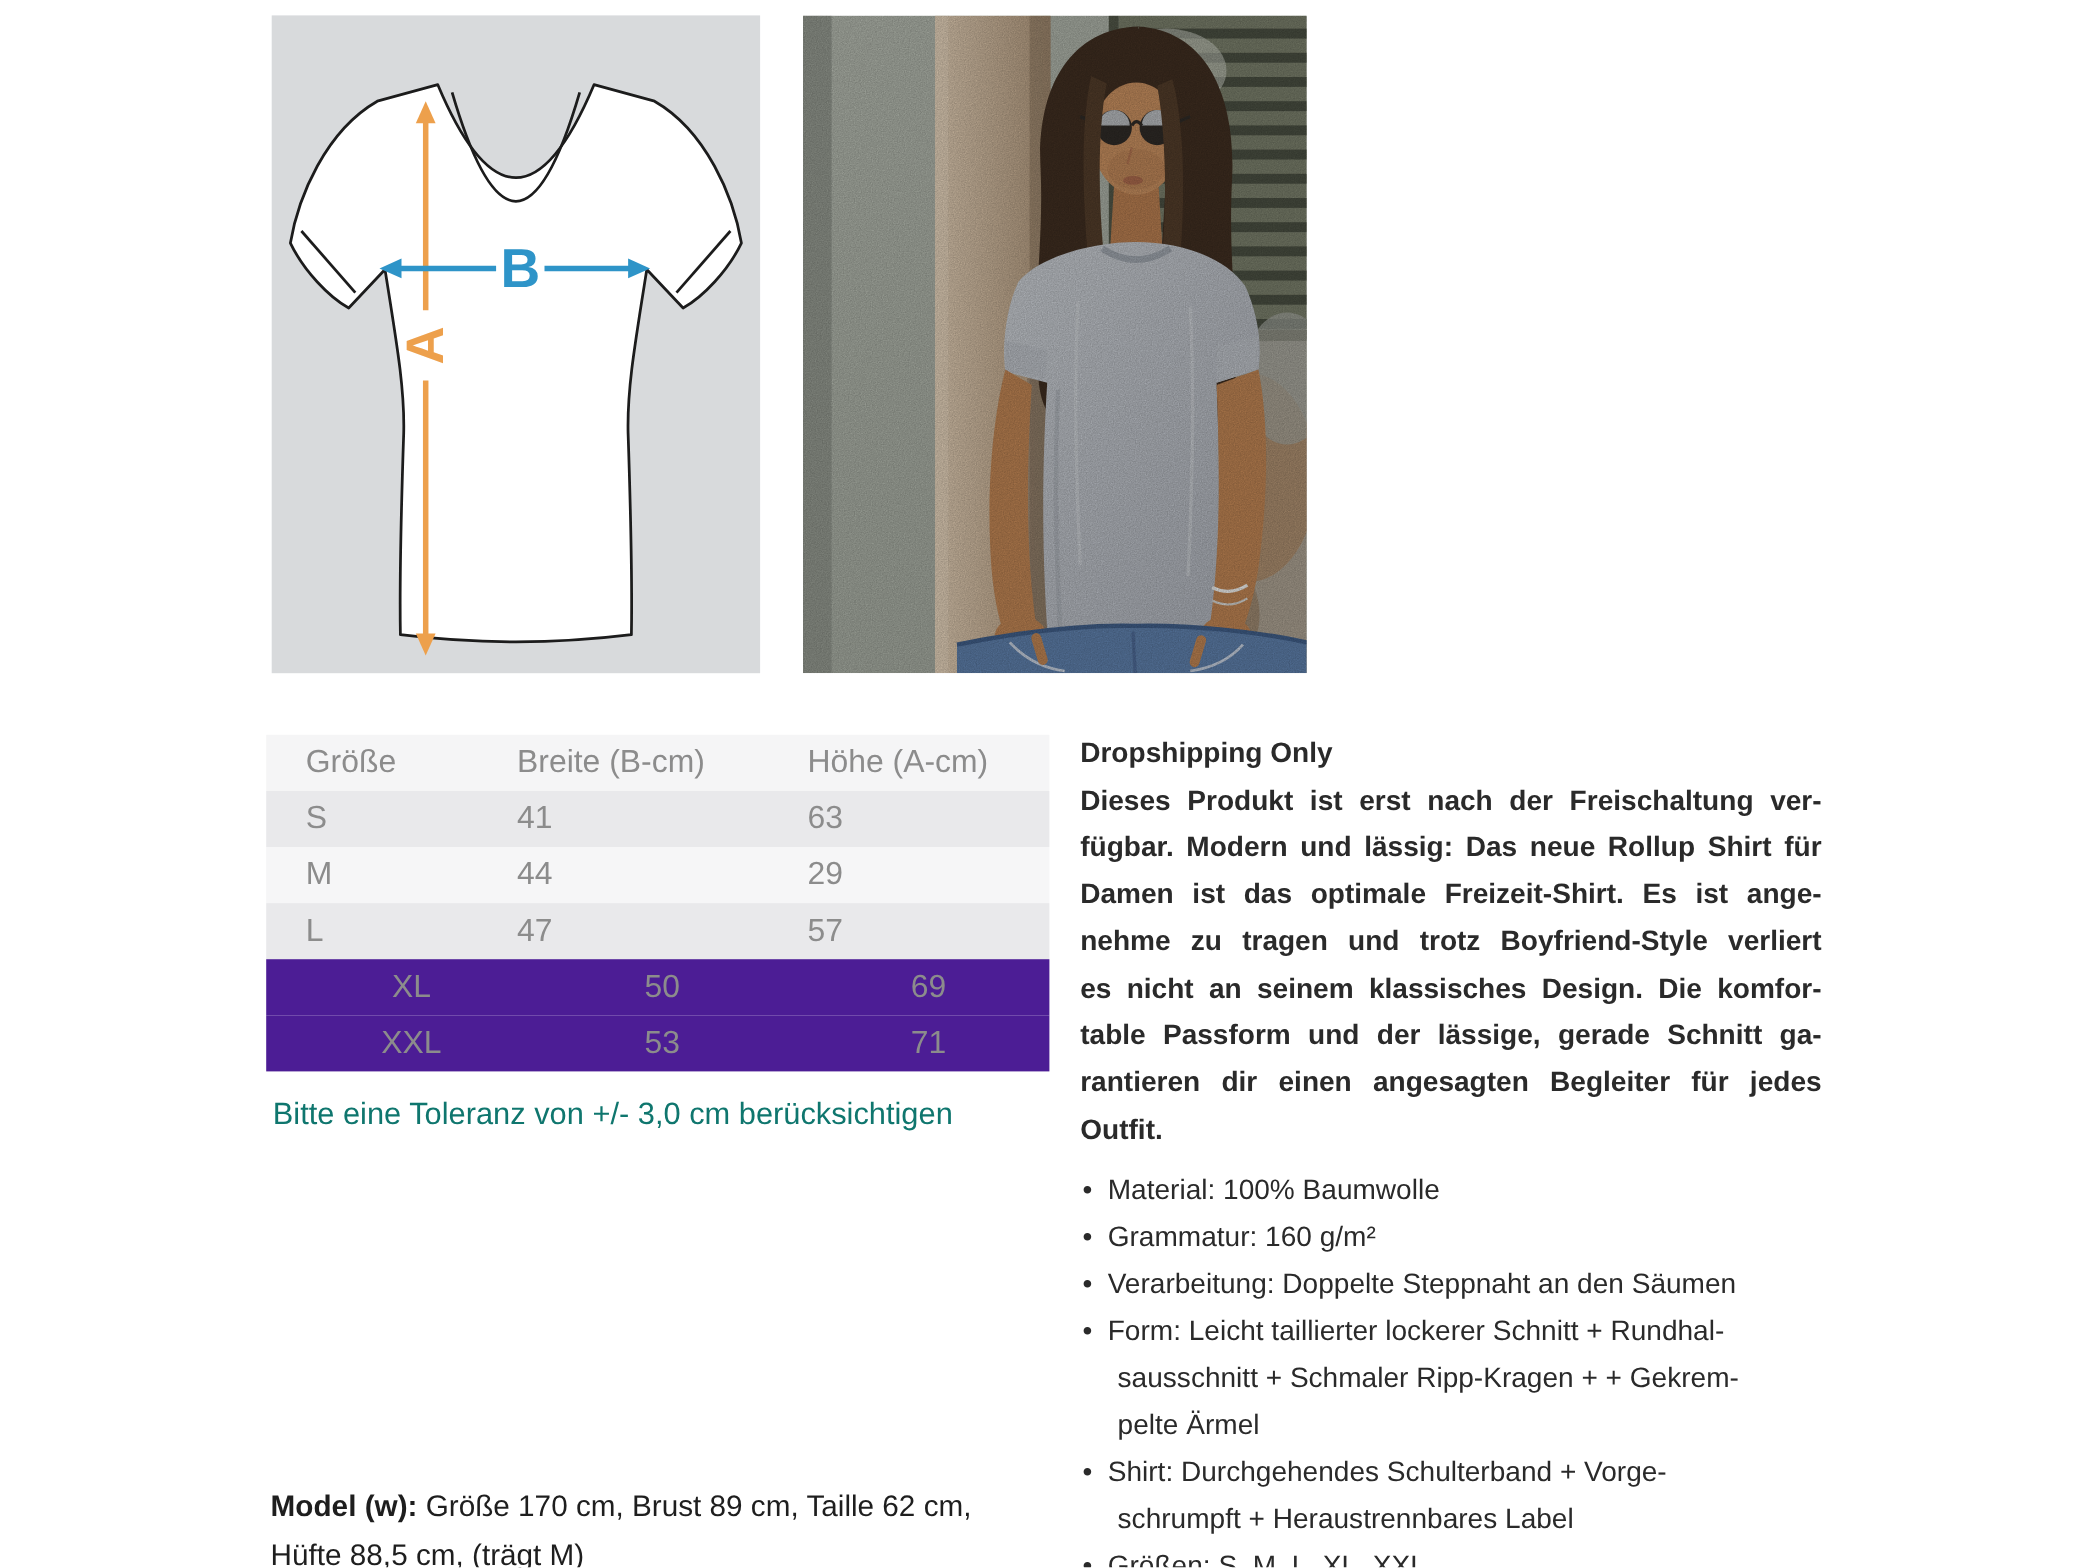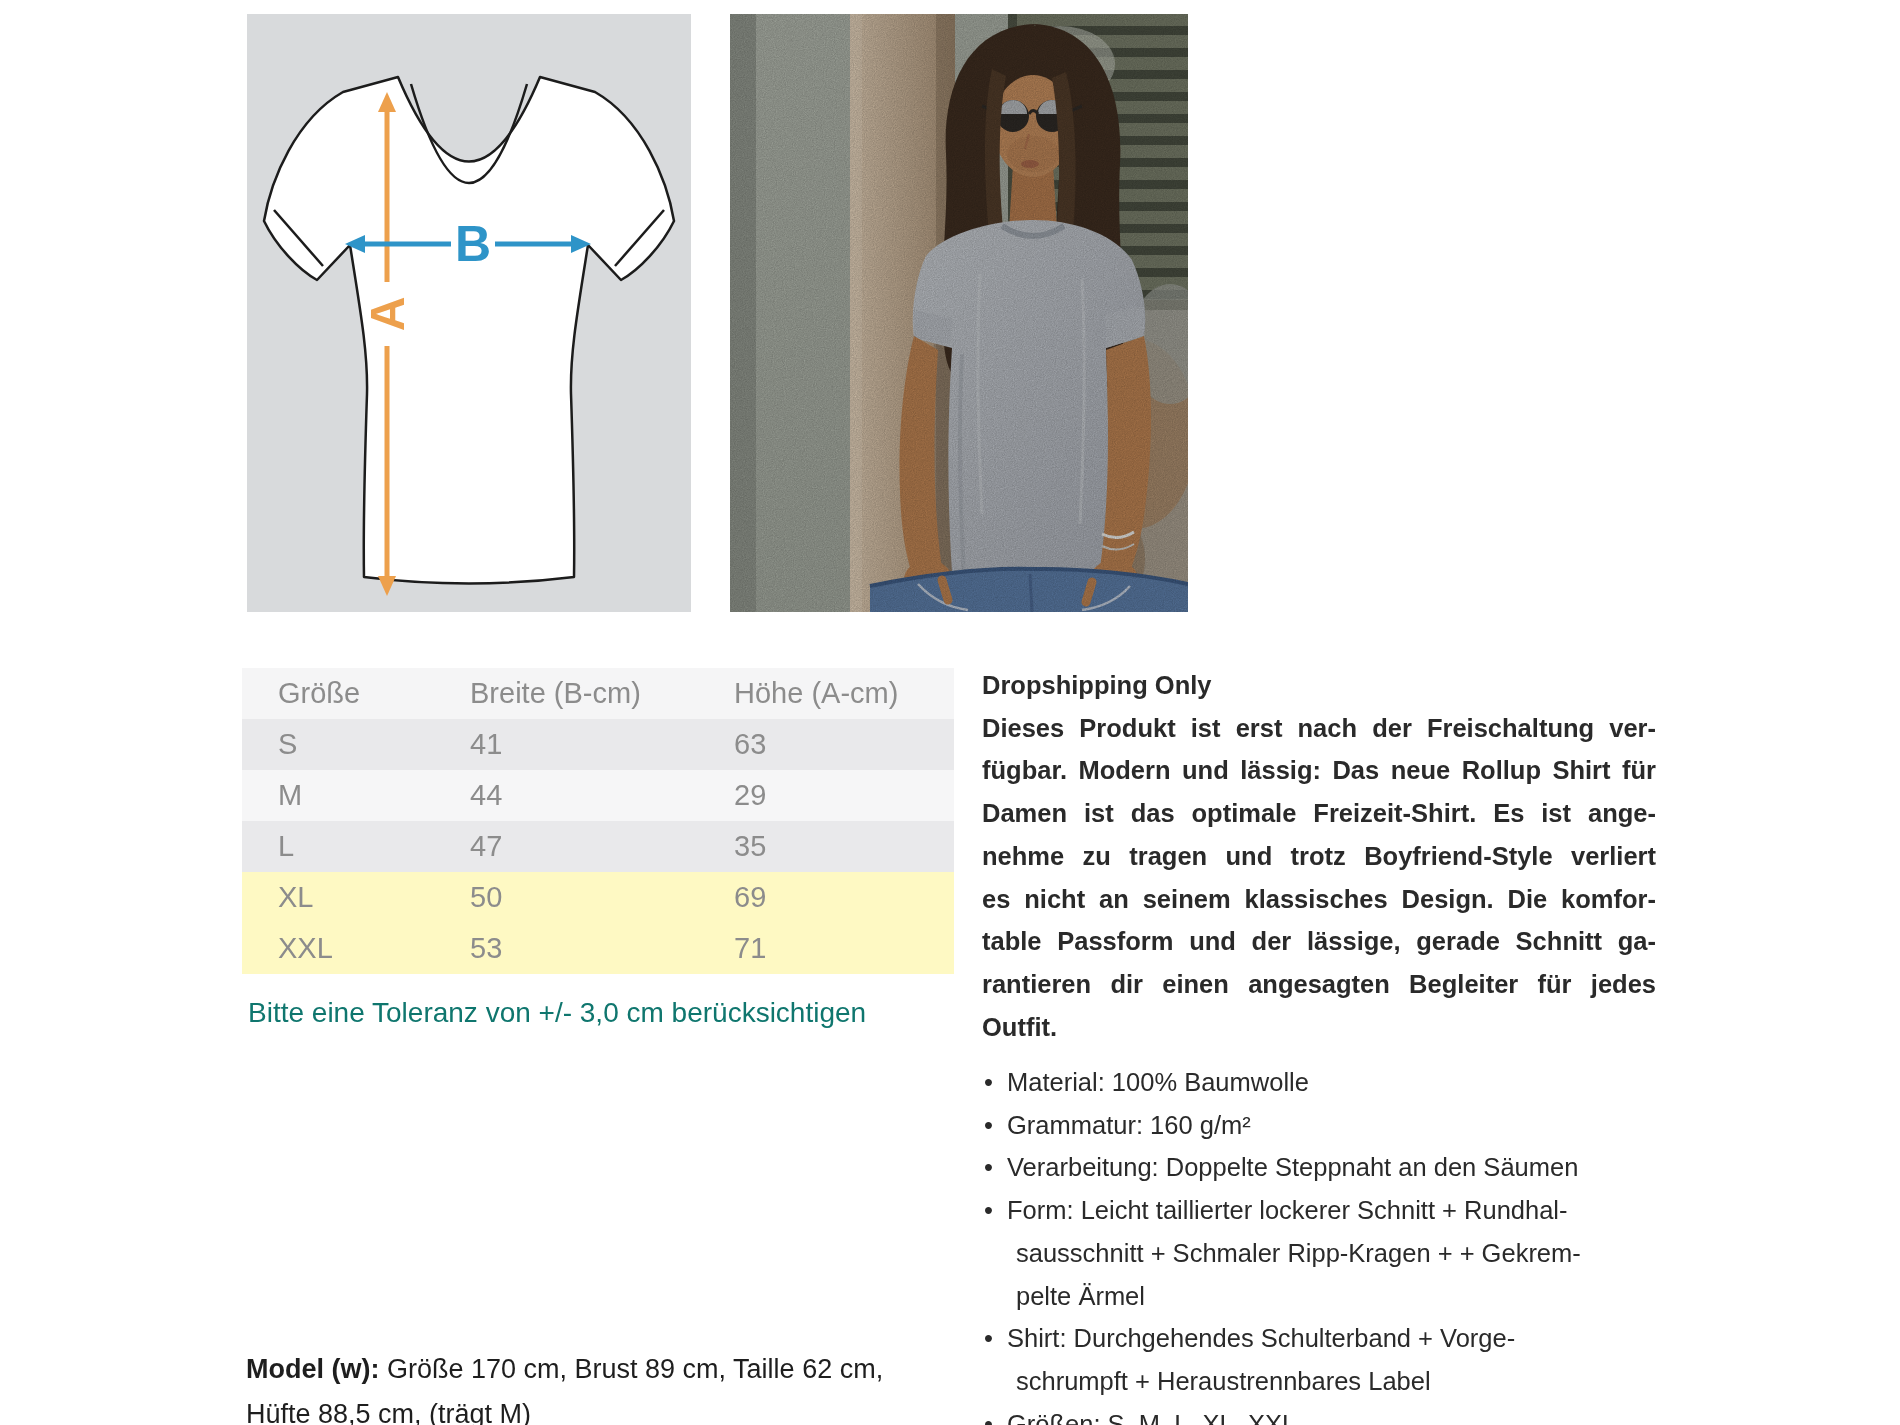--- a/index.html
+++ b/index.html
@@ -9,21 +9,21 @@
   }
   
   .diagram-panel{position:absolute;left:247px;top:14px;width:444px;height:598px;background:#d8dadc;}
   .photo-frame{position:absolute;left:730px;top:14px;width:458px;height:598px;overflow:hidden;}
   
   .size-table{position:absolute;left:242px;top:668px;width:712px;font-size:29px;color:#8c8c8c;}
   .trow{display:grid;grid-template-columns:192px 264px auto;padding-left:36px;height:51px;line-height:51px;}
   .trow.head{background:#f5f5f6;}
   .trow.dark{background:#e9e9eb;}
   .trow.light{background:#f6f6f7;}
-  .trow.pale{background:#fef9c3;}
+  .trow.pale{background:#4c1d95;text-align:center;}
   
   .tolerance{position:absolute;left:248px;top:997px;font-size:28px;color:#0f766e;}
   .model-info{position:absolute;left:246px;top:1347px;font-size:27px;line-height:45px;color:#1e1e1e;}
   .model-info b{font-weight:700;}
   
   .desc-top{position:absolute;left:982px;top:664px;width:674px;font-size:25.5px;line-height:42.7px;color:#2a2a2a;font-weight:bold;}
   .desc-bullets{position:absolute;left:982px;top:1061px;width:700px;font-size:25.5px;line-height:42.7px;color:#2a2a2a;}
   .hline{text-align:left;}
   .jline{text-align:justify;text-align-last:justify;}
   .jline-last{text-align:left;}
@@ -216,21 +216,21 @@
       <span>63</span>
     </div>
     <div class="trow light">
       <span>M</span>
       <span>44</span>
       <span>29</span>
     </div>
     <div class="trow dark">
       <span>L</span>
       <span>47</span>
-      <span>35</span>
+      <span>57</span>
     </div>
     <div class="trow pale">
       <span>XL</span>
       <span>50</span>
       <span>69</span>
     </div>
     <div class="trow pale">
       <span>XXL</span>
       <span>53</span>
       <span>71</span>

